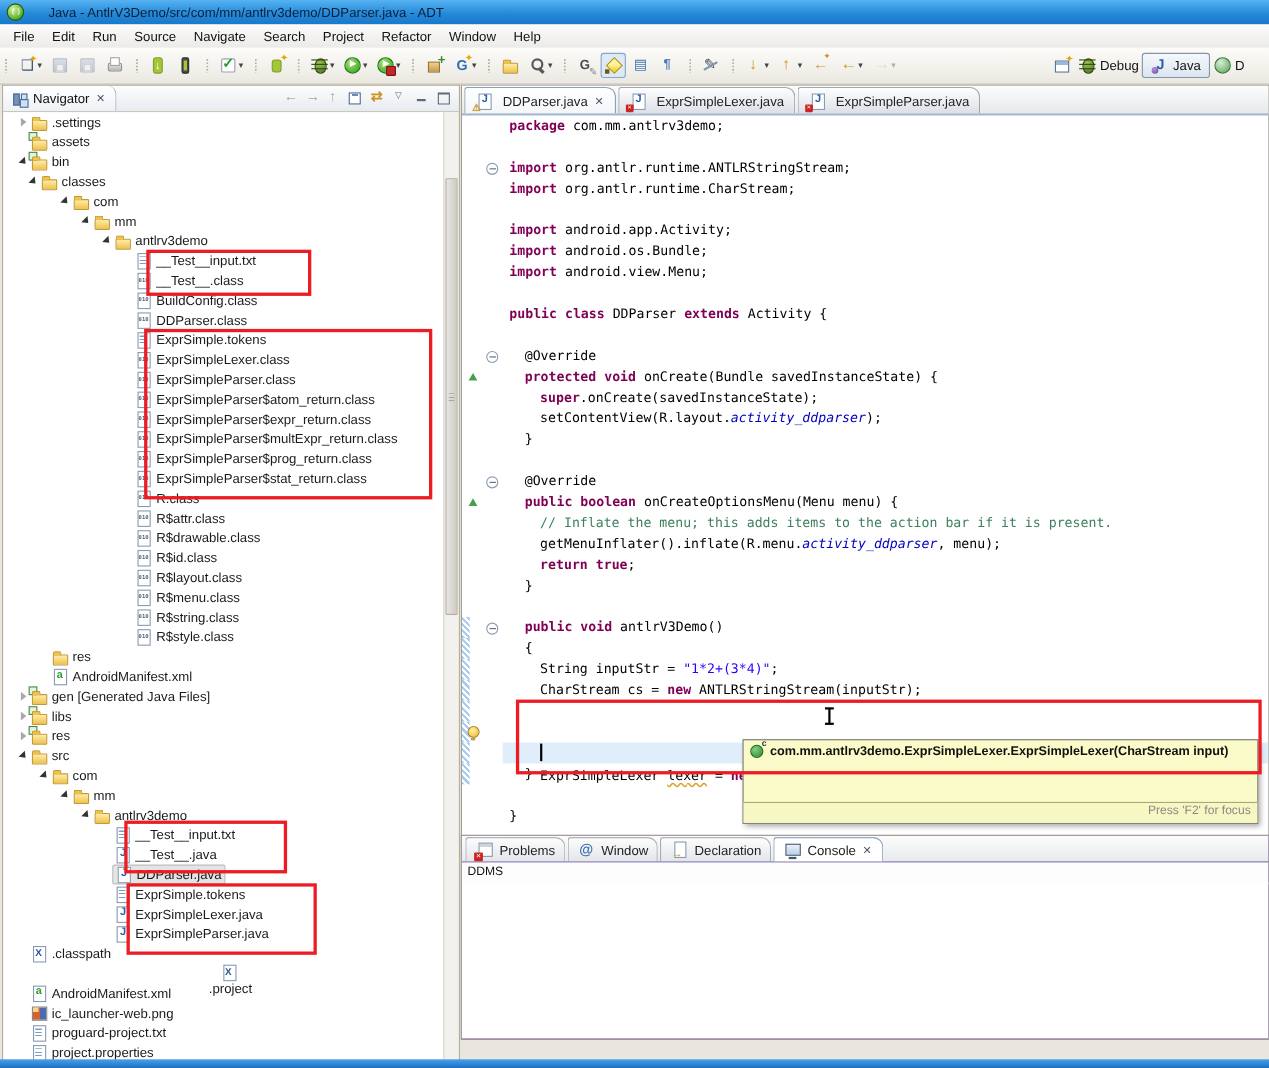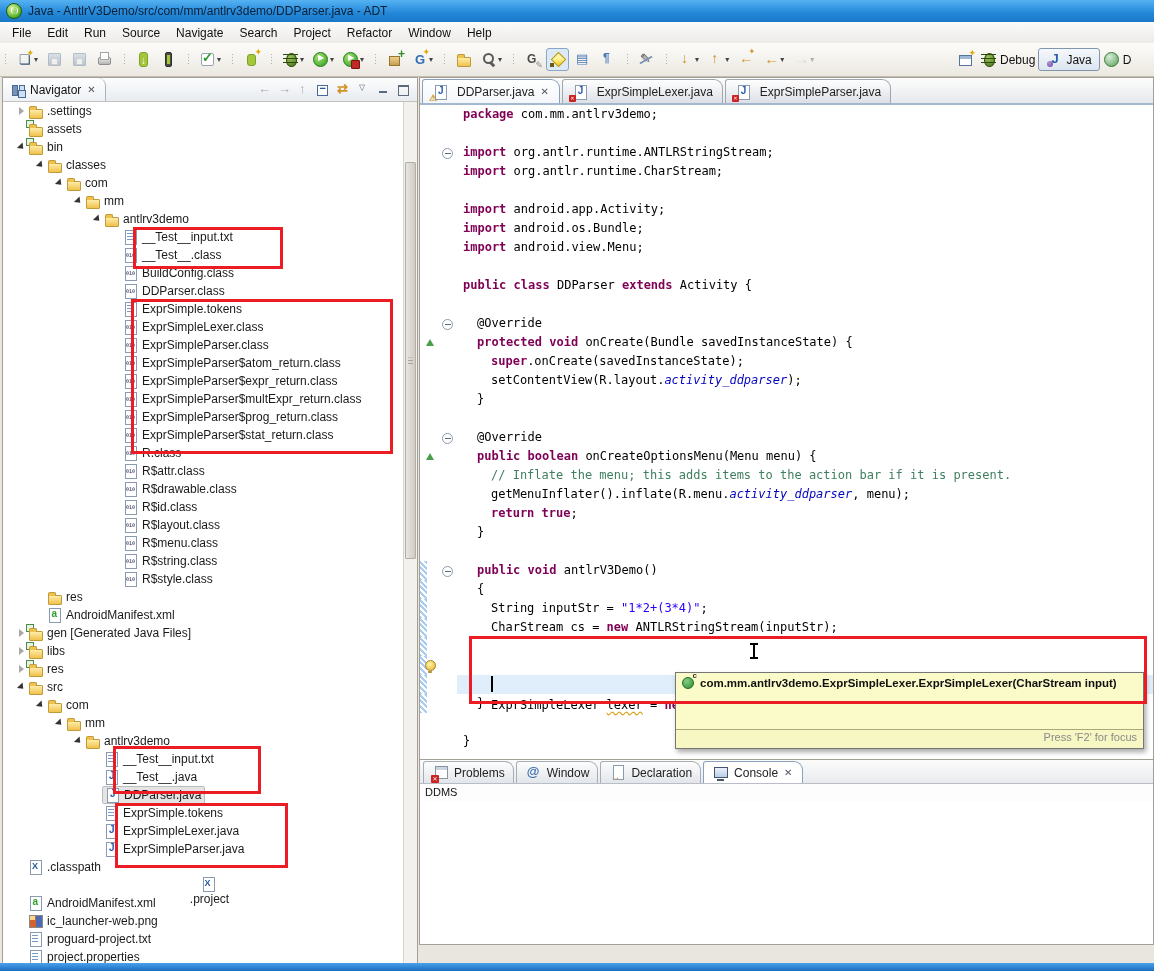--- a/index.html
+++ b/index.html
@@ -2,21 +2,21 @@
 <html><head>
 <meta charset="utf-8">
 <style>
   html,body{margin:0;padding:0}
   body{width:1154px;height:971px;position:relative;overflow:hidden;background:#e9e6e0;
        font-family:"Liberation Sans",sans-serif;-webkit-font-smoothing:antialiased}
 
   
   #titlebar{position:absolute;left:0;top:0;right:0;height:22px;
     background:linear-gradient(#55b2f2,#2387d8 60%,#1a78c8);border-bottom:1px solid #13588f;
-    display:flex;align-items:center;gap:6px;padding:0 6px;font-size:12px;color:#0b2036}
+    display:flex;align-items:center;gap:22px;padding:0 6px;font-size:12px;color:#0b2036}
   .app-icon{width:14px;height:14px;border-radius:50%;flex:none;position:relative;
     background:radial-gradient(circle at 35% 30%,#d8f2a0,#56b02a 70%,#2e7a10);border:1px solid #1e5c0a}
   .app-icon::after{content:"";position:absolute;left:4px;top:3px;width:5px;height:7px;
     border-left:1px solid #fff;border-right:1px solid #fff;border-radius:50%}
 
   
   #menubar{position:absolute;left:0;top:22px;right:0;height:21px;
     background:linear-gradient(#fbfbfa,#ecebe8);border-bottom:1px solid #d2cfc8;
     display:flex;align-items:center;padding-left:4px;font-size:12px;color:#111}
   .mi{padding:2px 8px;cursor:default}
@@ -403,21 +403,21 @@
         </div>
         <div class="trow" style="padding-left: 12px;">
           <span class="arrowbox">
             <span class="a-open"></span>
           </span>
           <span class="ti t-folder-src">
             <i></i>
           </span>
           <span class="tlabel">bin</span>
         </div>
-        <div class="trow" style="padding-left: 31px;">
+        <div class="trow" style="padding-left: 21px;">
           <span class="arrowbox">
             <span class="a-open"></span>
           </span>
           <span class="ti t-folder"></span>
           <span class="tlabel">classes</span>
         </div>
         <div class="trow" style="padding-left: 50px;">
           <span class="arrowbox">
             <span class="a-open"></span>
           </span>

